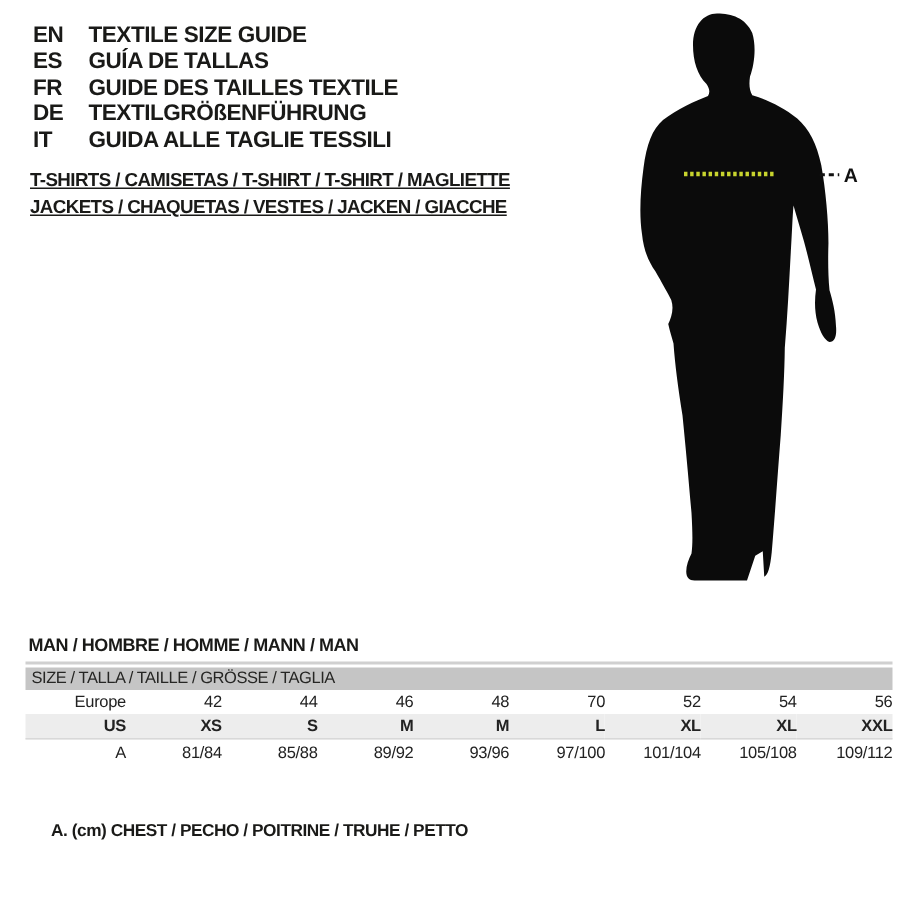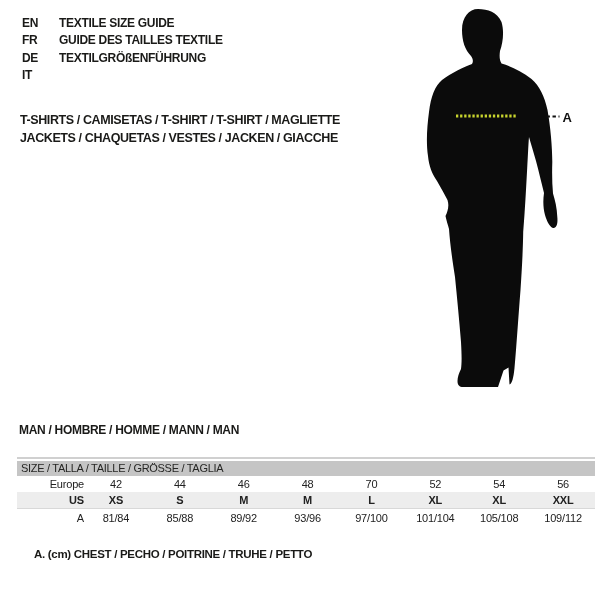--- a/index.html
+++ b/index.html
@@ -3,70 +3,75 @@
 <meta charset="utf-8">
 <style>
   html,body{margin:0;padding:0;background:#fff;}
   .screen{
     position:relative;width:600px;height:600px;background:#fff;overflow:hidden;
     font-family:"Liberation Sans",sans-serif;color:var(--text,#1a1a18);
   }
 
   
   .lang-block{position:absolute;left:22px;top:15px;}
-  .lang-row{display:flex;font-size:12px;font-weight:700;line-height:17.4px;letter-spacing:-0.3px;white-space:nowrap;}
+  .lang-row{display:flex;font-size:15px;font-weight:700;line-height:17.4px;letter-spacing:-0.3px;white-space:nowrap;}
   .lang-code{width:37px;flex:0 0 37px;}
 
   
-  .category-block{position:absolute;left:20px;top:112px;font-size:12.5px;font-weight:700;line-height:17.6px;letter-spacing:-0.4px;white-space:nowrap;}
+  .category-block{position:absolute;left:20px;top:112px;font-size:12.5px;font-weight:700;line-height:17.6px;letter-spacing:-0.4px;white-space:nowrap;text-decoration:underline;}
 
   
   .figure-svg{position:absolute;left:0;top:0;}
   .silhouette{fill:var(--silhouette,#0b0b0b);}
   .chest-dots{stroke:var(--measure-dots,#c8d42e);}
   .leader{stroke:#111;}
   .marker-a{font-family:"Liberation Sans",sans-serif;font-size:13px;font-weight:700;fill:#111;}
 
   
   .section-title{position:absolute;left:19px;top:423px;font-size:12px;font-weight:700;letter-spacing:-0.3px;white-space:nowrap;}
 
   
-  .table-wrap{position:absolute;left:17px;top:441px;width:578px;margin-top:16px;}
+  .table-wrap{position:absolute;left:17px;top:441px;width:578px;}
   .table-topline{height:2px;background:#d0d0d0;margin-bottom:2px;}
   .table-header{height:15px;line-height:15px;background:var(--header-bg,#c5c5c5);font-size:11px;letter-spacing:-0.3px;padding-left:4px;color:#262624;white-space:nowrap;}
   table.size-table{width:100%;border-collapse:collapse;font-size:11px;letter-spacing:-0.2px;table-layout:fixed;}
-  table.size-table td{height:16px;padding:0;text-align:center;color:#222;}
+  table.size-table td{height:16px;padding:0;text-align:right;color:#222;}
   table.size-table td.row-label{text-align:right;width:64px;padding-left:3px;}
   table.size-table tr.shaded{background:var(--row-shade,#ededed);font-weight:bold;}
   table.size-table tr:last-child{border-top:1px solid #d8d8d8;}
   table.size-table tr:last-child td{height:17px;}
 
   
   .footnote{position:absolute;left:34px;top:548px;font-size:11.5px;font-weight:700;letter-spacing:-0.3px;white-space:nowrap;}
 </style>
 </head>
 <body>
 
 <div class="screen">
 
   <div class="lang-block">
       <div class="lang-row">
         <span class="lang-code">EN</span>
         <span>TEXTILE SIZE GUIDE</span>
       </div>
       <div class="lang-row">
+        <span class="lang-code">ES</span>
+        <span>GUÍA DE TALLAS</span>
+      </div>
+      <div class="lang-row">
         <span class="lang-code">FR</span>
         <span>GUIDE DES TAILLES TEXTILE</span>
       </div>
       <div class="lang-row">
         <span class="lang-code">DE</span>
         <span>TEXTILGRÖßENFÜHRUNG</span>
       </div>
       <div class="lang-row">
         <span class="lang-code">IT</span>
+        <span>GUIDA ALLE TAGLIE TESSILI</span>
       </div>
     </div>
 
   <div class="category-block">
       <div>T-SHIRTS / CAMISETAS / T-SHIRT / T-SHIRT / MAGLIETTE</div>
       <div>JACKETS / CHAQUETAS / VESTES / JACKEN / GIACCHE</div>
     </div>
 
   <svg class="figure-svg" width="600" height="600" viewBox="0 0 600 600" xmlns="http://www.w3.org/2000/svg">
     <path class="silhouette" d="

